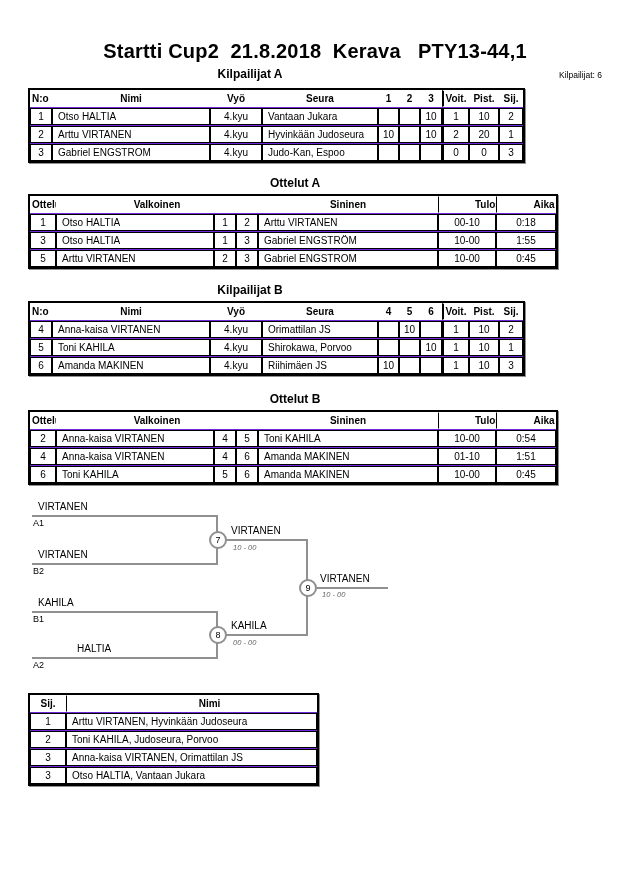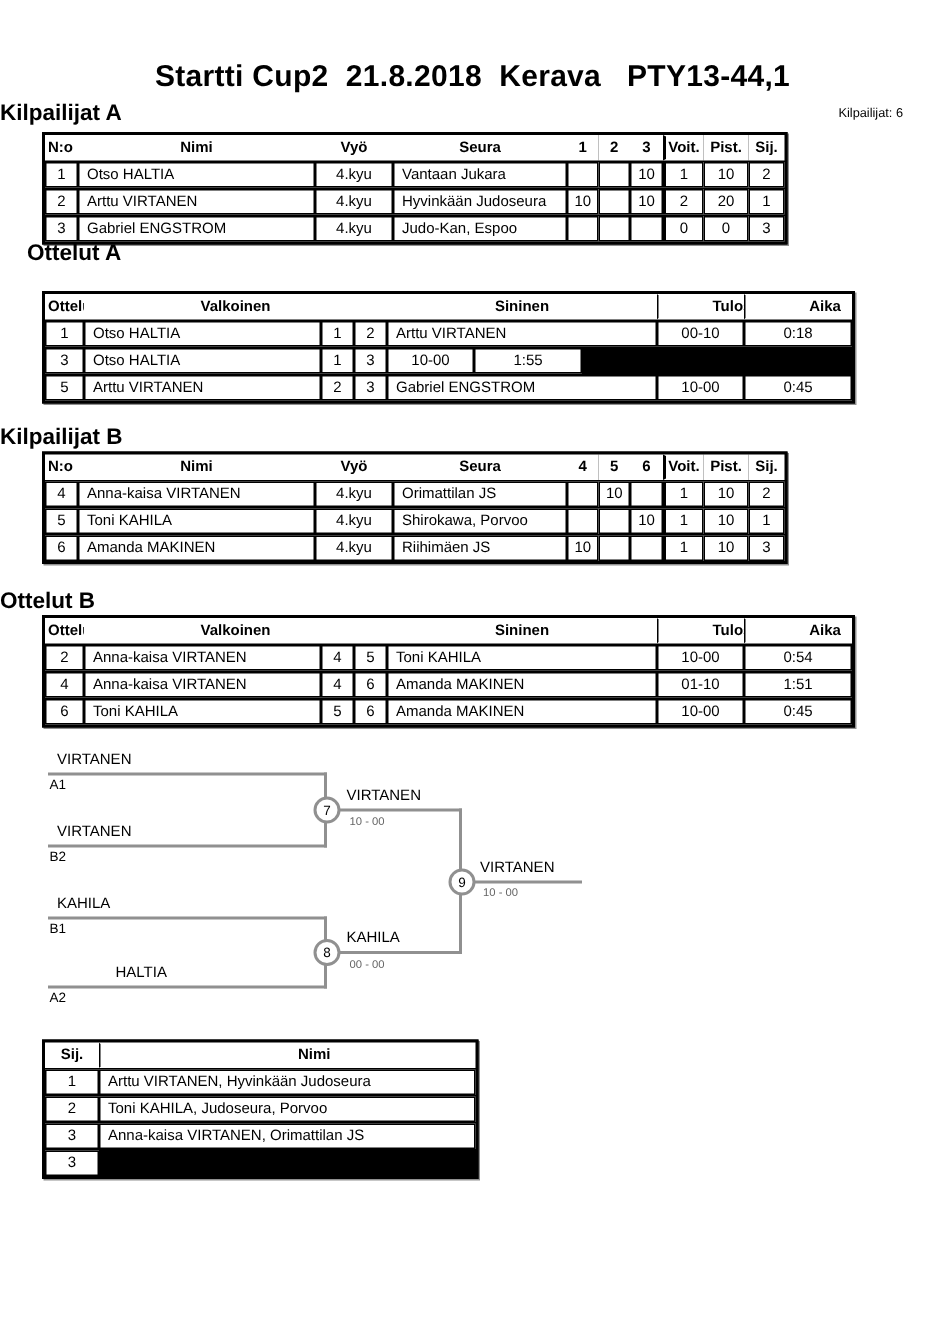--- a/index.html
+++ b/index.html
@@ -4,57 +4,57 @@
 <style>
   html,body { margin:0; padding:0; background:#fff; }
   .canvas {
     position:relative; width:630px; height:891px; background:#fff;
     font-family:"Liberation Sans", sans-serif; color:#000; overflow:hidden;
   }
   .page-title {
     position:absolute; top:40px; left:0; width:630px; text-align:center;
     font-size:20px; font-weight:bold; white-space:pre; letter-spacing:0.2px;
   }
-  .sec-title { position:absolute; font-size:15px; font-weight:bold; text-align:left; white-space:pre; }
+  .sec-title { position:absolute; font-size:12px; font-weight:bold; text-align:center; white-space:pre; }
   .note { position:absolute; font-size:8.5px; }
 
-  .tbl { position:absolute; border:2px solid #000; background:#000000; box-shadow:1px 1px 0 #909090; }
+  .tbl { position:absolute; border:2px solid #000; background:#6d28d9; box-shadow:1px 1px 0 #909090; }
   .trow { display:flex; }
   .trow + .trow { margin-top:1px; }
   .c {
     box-sizing:border-box; border:1px solid #000; height:17px; line-height:15px;
     font-size:10px; white-space:nowrap; overflow:hidden; background:#fff;
   }
   .hrow .c { border-color:transparent; font-weight:bold; overflow:visible; }
   .al { padding-left:5px; }
   .ac { text-align:center; }
   .thick { border-left-width:2px; }
   .hrow .thick { border-left-color:#000; }
   .hrow .hdiv { border-left-color:#000;padding-left:36px; }
 
   
   .k-no{width:22px}.k-nimi{width:158px}.k-vyo{width:52px}.k-seura{width:116px}
   .k-m1{width:21px}.k-m2{width:21px}.k-m3{width:22px}
   .k-voit{width:27px}.k-pist{width:30px}.k-sij{width:24px}
   
   .o-no{width:26px}.o-valk{width:158px}.o-n1{width:22px}.o-n2{width:22px}
-  .o-sin{width:180px}.o-tulos{width:58px}.o-aika{width:72px}
+  .o-sin{width:180px}.o-tulos{width:58px}.o-aika{width:60px}
   .o-valk-h{width:202px}
   
   .t-sij{width:36px}.t-nimi{width:251px}
 
   
   .bl { position:absolute; background:#909090; }
   .bcircle {
     position:absolute; width:14px; height:14px; border:2px solid #909090; border-radius:50%;
     background:#fff; text-align:center; font-size:9px; line-height:14px; z-index:2;
   }
   .bname { position:absolute; font-size:10px; white-space:nowrap; }
   .bseed { position:absolute; font-size:9px; white-space:nowrap; }
-  .bscore { position:absolute; font-size:7.5px; color:#666; white-space:nowrap; }
+  .bscore { position:absolute; font-size:7.5px; color:#666; white-space:nowrap;font-style:italic; }
 </style>
 </head>
 <body>
 
 <div class="canvas">
 
   <div class="page-title">Startti Cup2  21.8.2018  Kerava   PTY13-44,1</div>
   <div class="note" style="top:70px; right:28px;">Kilpailijat: 6</div>
 
   <div class="sec-title" style="top:67px; left:0; width:500px;">Kilpailijat A</div>
@@ -102,21 +102,21 @@
       <div class="c k-seura al">Judo-Kan, Espoo</div>
       <div class="c k-m1 ac"></div>
       <div class="c k-m2 ac"></div>
       <div class="c k-m3 ac"></div>
       <div class="c k-voit ac thick">0</div>
       <div class="c k-pist ac">0</div>
       <div class="c k-sij ac">3</div>
     </div>
   </div>
 
-  <div class="sec-title" style="top:160px; left:0; width:590px;padding-left:18px;">Ottelut A</div>
+  <div class="sec-title" style="top:176px; left:0; width:590px;">Ottelut A</div>
   <div class="tbl" style="left:28px; top:194px;">
     <div class="trow hrow">
       <div class="c o-no al" style="padding-left:1px">Ottelu</div>
       <div class="c o-valk-h ac">Valkoinen</div>
       <div class="c o-sin ac">Sininen</div>
       <div class="c o-tulos ac hdiv">Tulos</div>
       <div class="c o-aika ac hdiv">Aika</div>
     </div>
     <div class="trow">
       <div class="c o-no ac">1</div>
@@ -125,20 +125,21 @@
       <div class="c o-n2 ac">2</div>
       <div class="c o-sin al">Arttu VIRTANEN</div>
       <div class="c o-tulos ac">00-10</div>
       <div class="c o-aika ac">0:18</div>
     </div>
     <div class="trow">
       <div class="c o-no ac">3</div>
       <div class="c o-valk al">Otso HALTIA</div>
       <div class="c o-n1 ac">1</div>
       <div class="c o-n2 ac">3</div>
+      <div class="c o-sin al">Gabriel ENGSTRÖM</div>
       <div class="c o-tulos ac">10-00</div>
       <div class="c o-aika ac">1:55</div>
     </div>
     <div class="trow">
       <div class="c o-no ac">5</div>
       <div class="c o-valk al">Arttu VIRTANEN</div>
       <div class="c o-n1 ac">2</div>
       <div class="c o-n2 ac">3</div>
       <div class="c o-sin al">Gabriel ENGSTROM</div>
       <div class="c o-tulos ac">10-00</div>
@@ -282,16 +283,17 @@
     <div class="trow">
       <div class="c t-sij ac">2</div>
       <div class="c t-nimi al">Toni KAHILA, Judoseura, Porvoo</div>
     </div>
     <div class="trow">
       <div class="c t-sij ac">3</div>
       <div class="c t-nimi al">Anna-kaisa VIRTANEN, Orimattilan JS</div>
     </div>
     <div class="trow">
       <div class="c t-sij ac">3</div>
+      <div class="c t-nimi al">Otso HALTIA, Vantaan Jukara</div>
     </div>
   </div>
 
 </div>
 
 </body></html>

